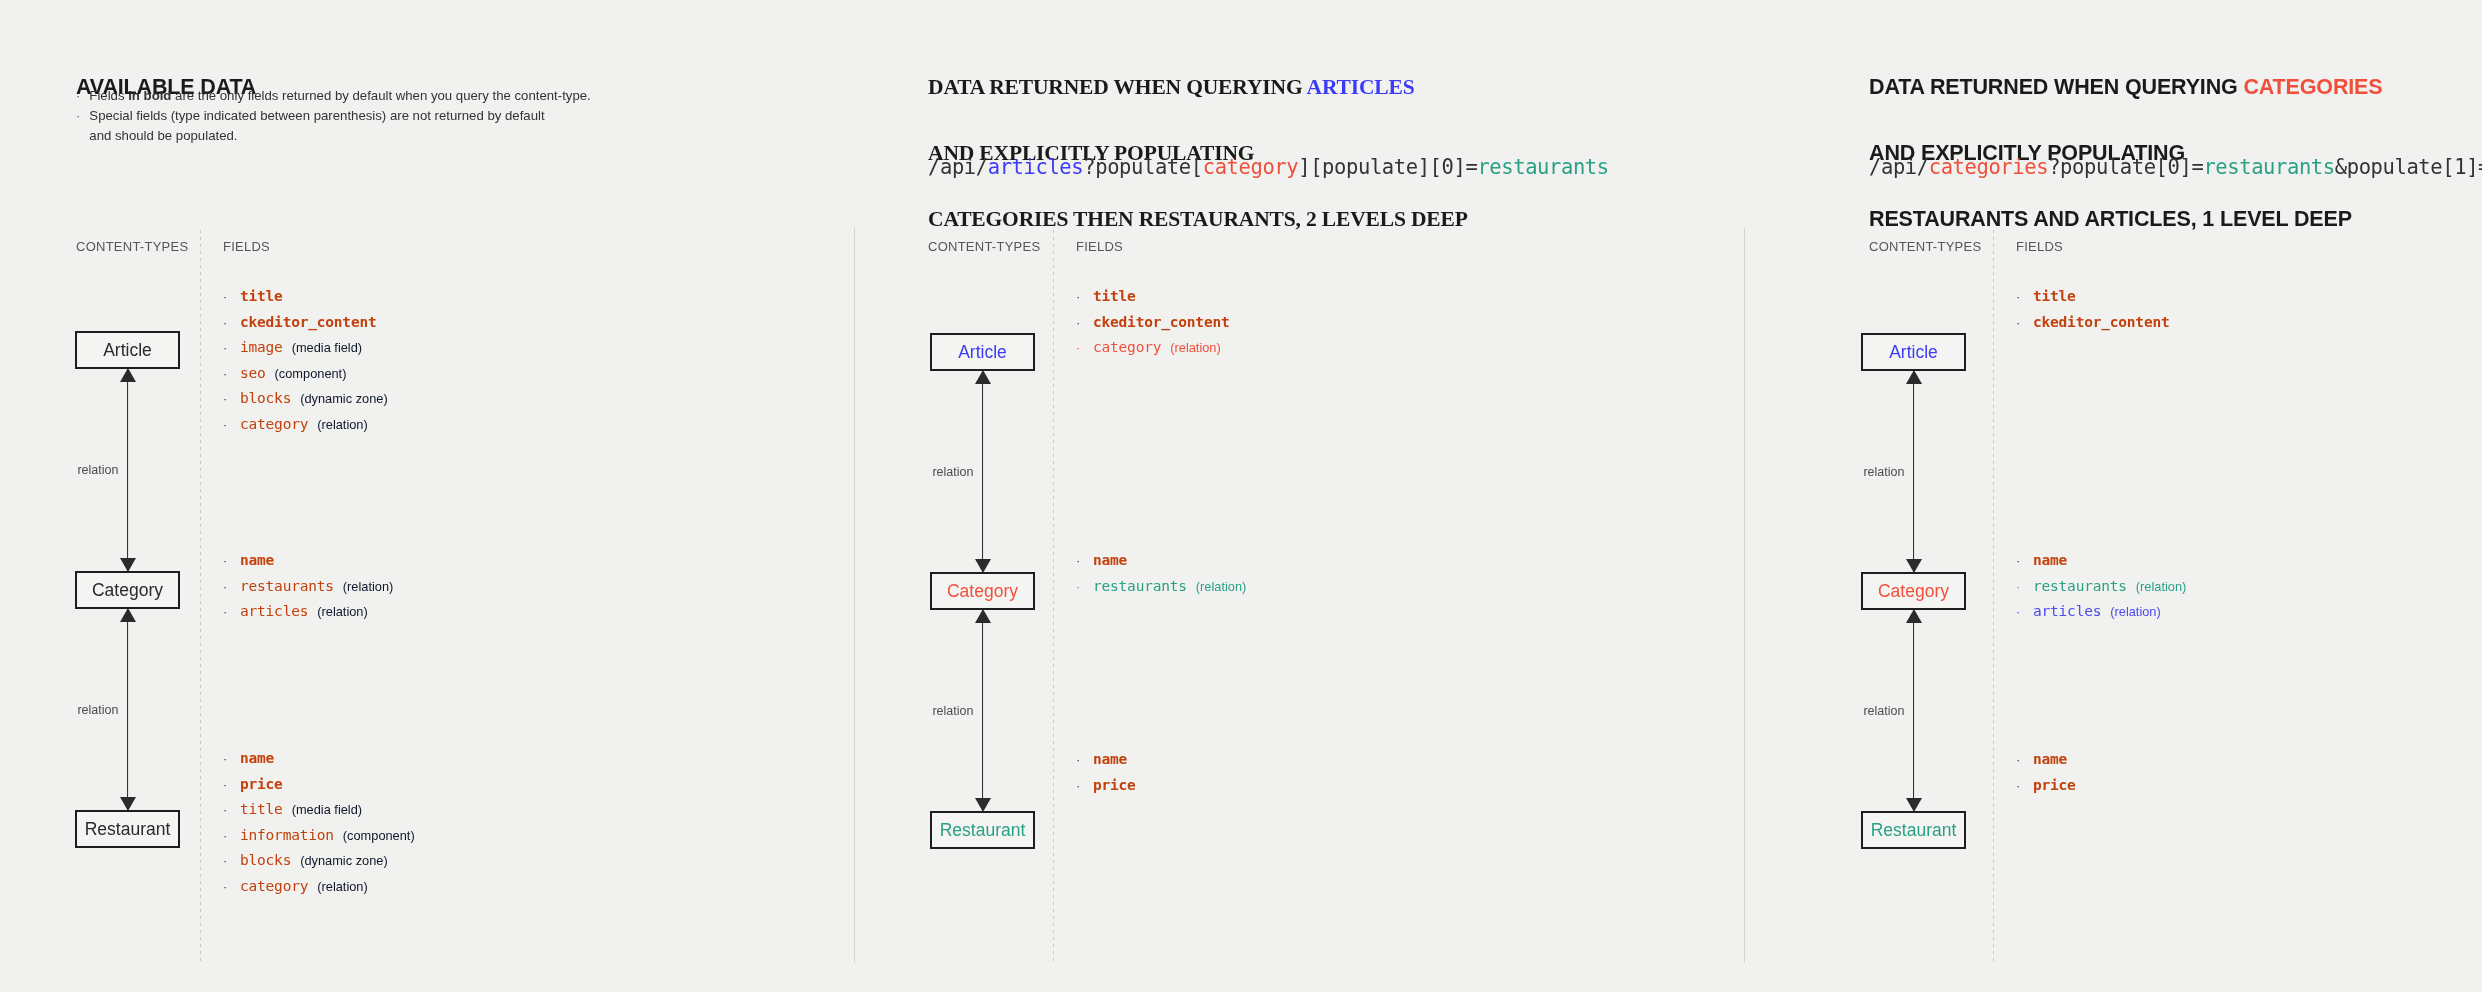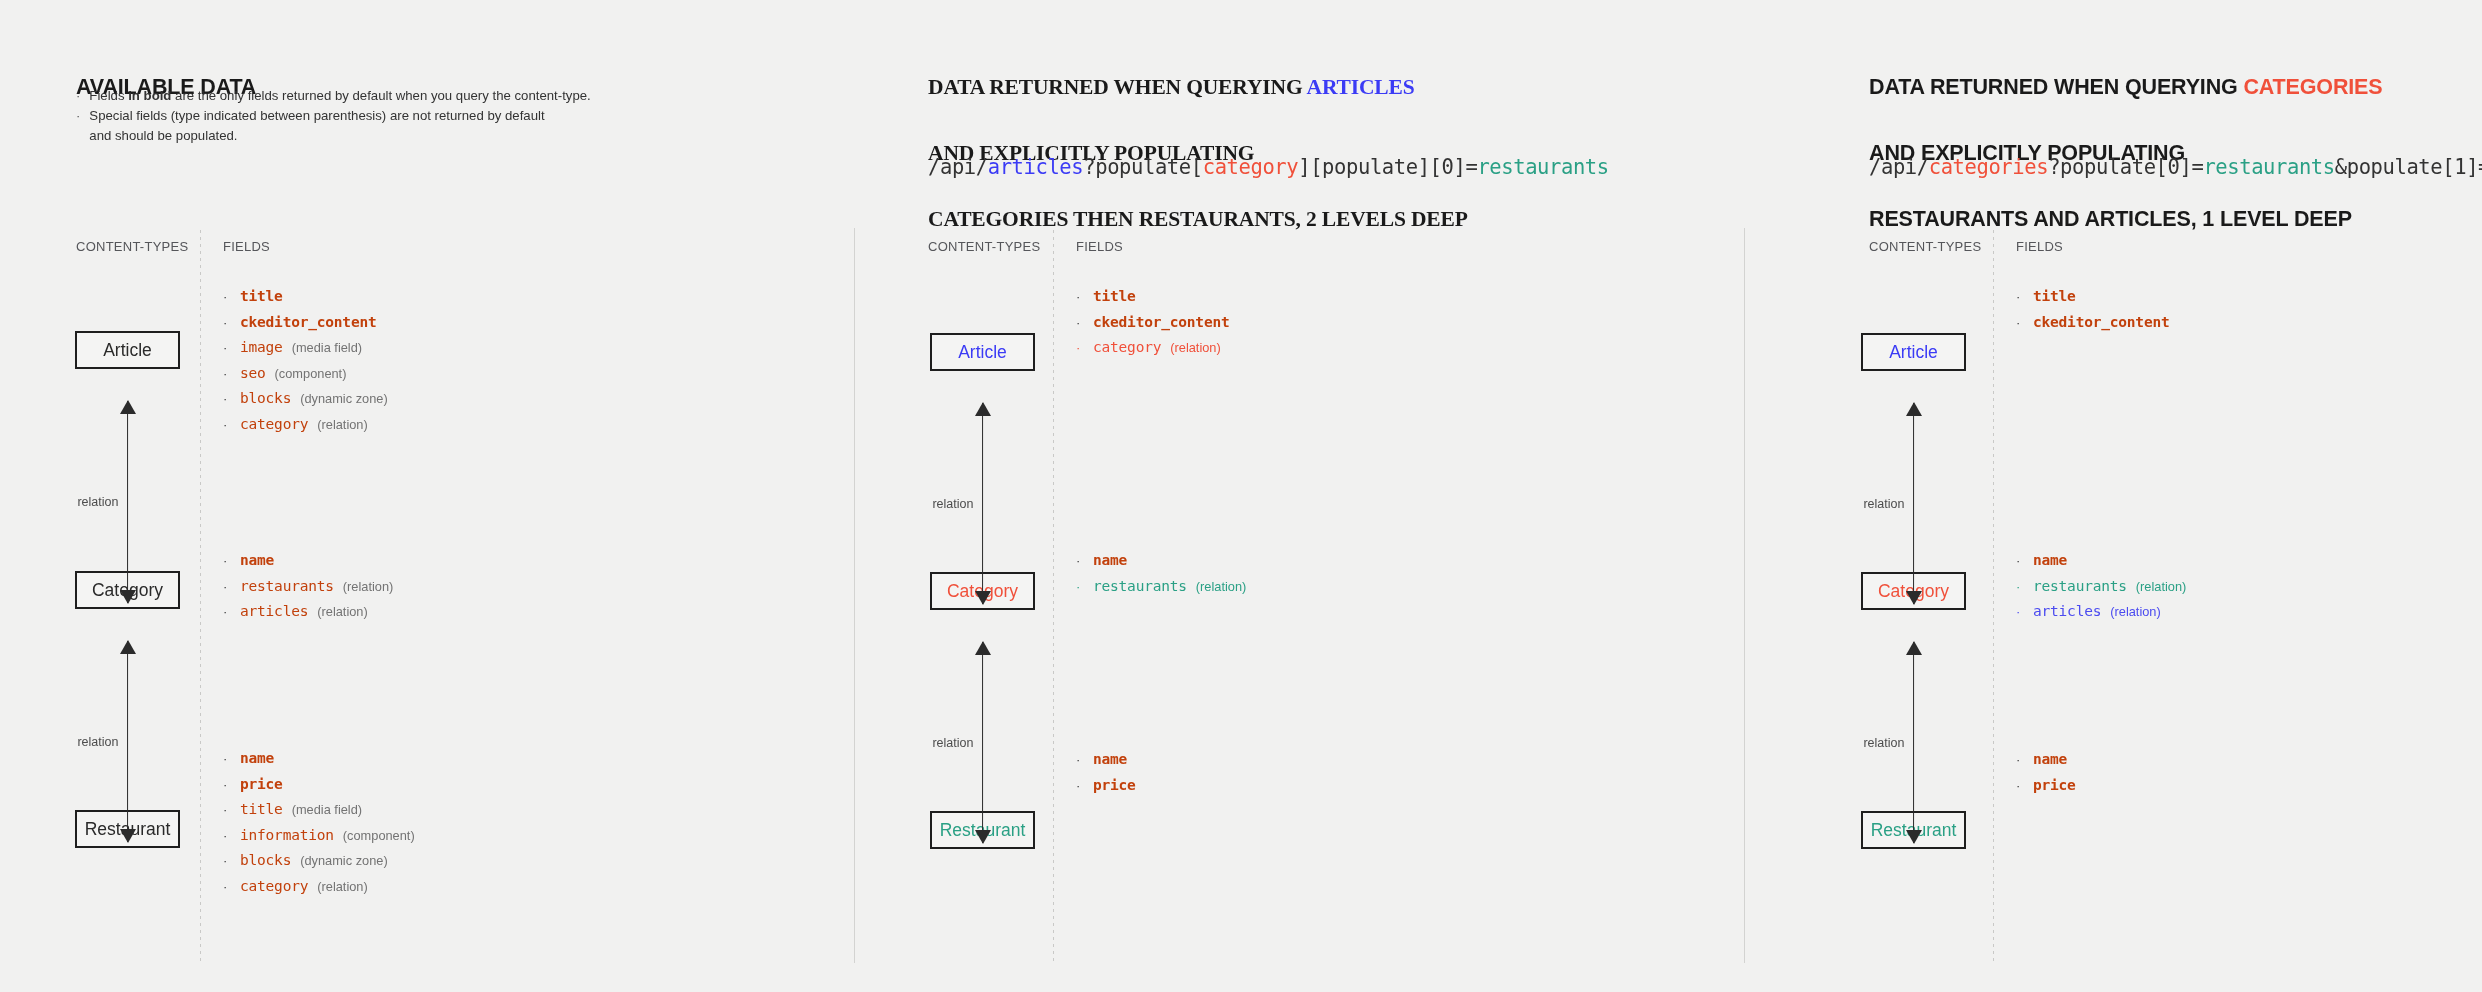--- a/index.html
+++ b/index.html
@@ -121,21 +121,21 @@
     justify-content: center;
     font-size: 17.5px;
     color: #2a2a2a;
     box-sizing: border-box;
   }
   .ebox.blue  { color: #3b3bf5; }
   .ebox.red   { color: #f0503a; }
   .ebox.green { color: #2aa085; }
 
   
-  .conn { position: absolute; margin-top: 32px; }
+  .conn { position: absolute; }
   .conn .line {
     position: absolute;
     left: 50%;
     top: 0;
     width: 1.9px;
     height: 100%;
     background: #2b2b2b;
     transform: translateX(-50%);
   }
   .conn .arrow-up,
@@ -179,21 +179,21 @@
   .frow .fname {
     font-family: "DejaVu Sans Mono", "Liberation Mono", monospace;
     font-size: 14.5px;
     letter-spacing: -0.2px;
     color: #c2410c;
   }
   .frow.bold .fname { font-weight: bold; }
   .frow .ftype {
     font-family: "Liberation Sans", sans-serif;
     font-size: 12.8px;
-    color: #737373;
+    color: #0f172a;
     margin-left: 9px;
   }
   
   .frow.c-red   .bullet,
   .frow.c-red   .fname,
   .frow.c-red   .ftype { color: #f0503a; }
   .frow.c-green .bullet,
   .frow.c-green .fname,
   .frow.c-green .ftype { color: #2aa085; }
   .frow.c-blue  .bullet,

